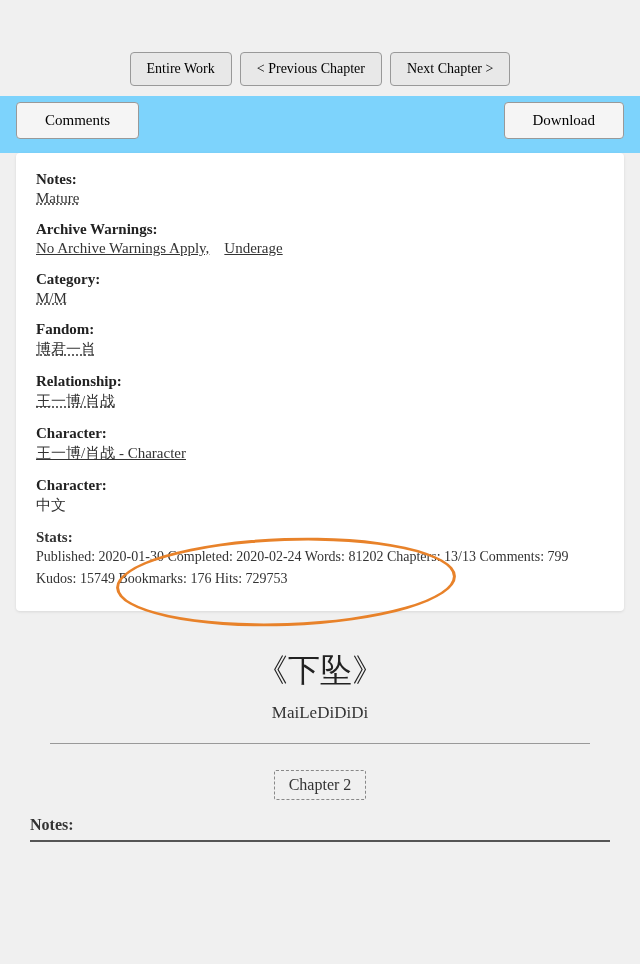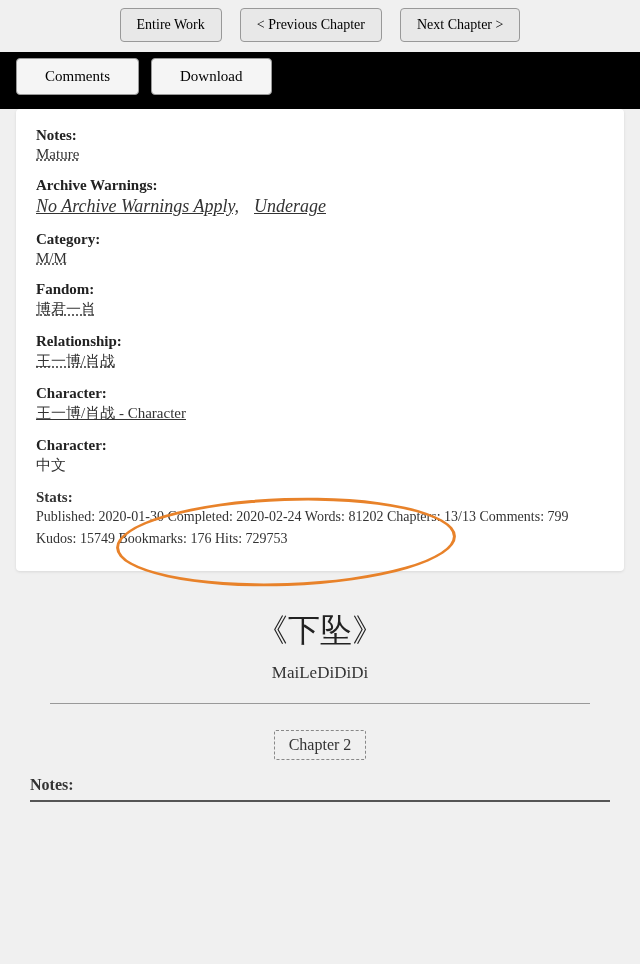--- a/index.html
+++ b/index.html
@@ -8,41 +8,42 @@
       font-family: Georgia, 'Times New Roman', serif;
       font-size: 15px;
       color: #333;
       width: 640px;
       min-height: 964px;
     }
 
     .top-nav {
       display: flex;
       justify-content: center;
-      gap: 18px;
+      gap: 8px;
       padding: 8px 16px 10px;
       background: #f0f0f0;
+      margin-top: 44px;
     }
 
     .nav-btn {
       border: 1px solid #999;
       background: #e8e8e8;
       border-radius: 4px;
       padding: 8px 16px;
       font-size: 14px;
       cursor: pointer;
       font-family: Georgia, serif;
     }
 
     .action-row {
       display: flex;
-      justify-content: flex-start;
+      justify-content: space-between;
       gap: 12px;
       padding: 6px 16px 14px;
-      background: #000000;
+      background: #7dd3fc;
     }
 
     .action-btn {
       border: 1px solid #999;
       background: #f5f5f5;
       border-radius: 4px;
       padding: 9px 28px;
       font-size: 15px;
       cursor: pointer;
       font-family: Georgia, serif;
@@ -89,22 +90,21 @@
       color: #222;
     }
 
     .archive-warnings-values {
       margin-top: 2px;
     }
 
     .aw-item {
       text-decoration: underline;
       display: inline;
-      font-size: 18px;
-      font-style: italic;
+      font-size: 15px;
     }
 
     .stats-section {
       margin-top: 4px;
     }
 
     .stats-label {
       font-weight: bold;
       font-size: 15px;
     }

